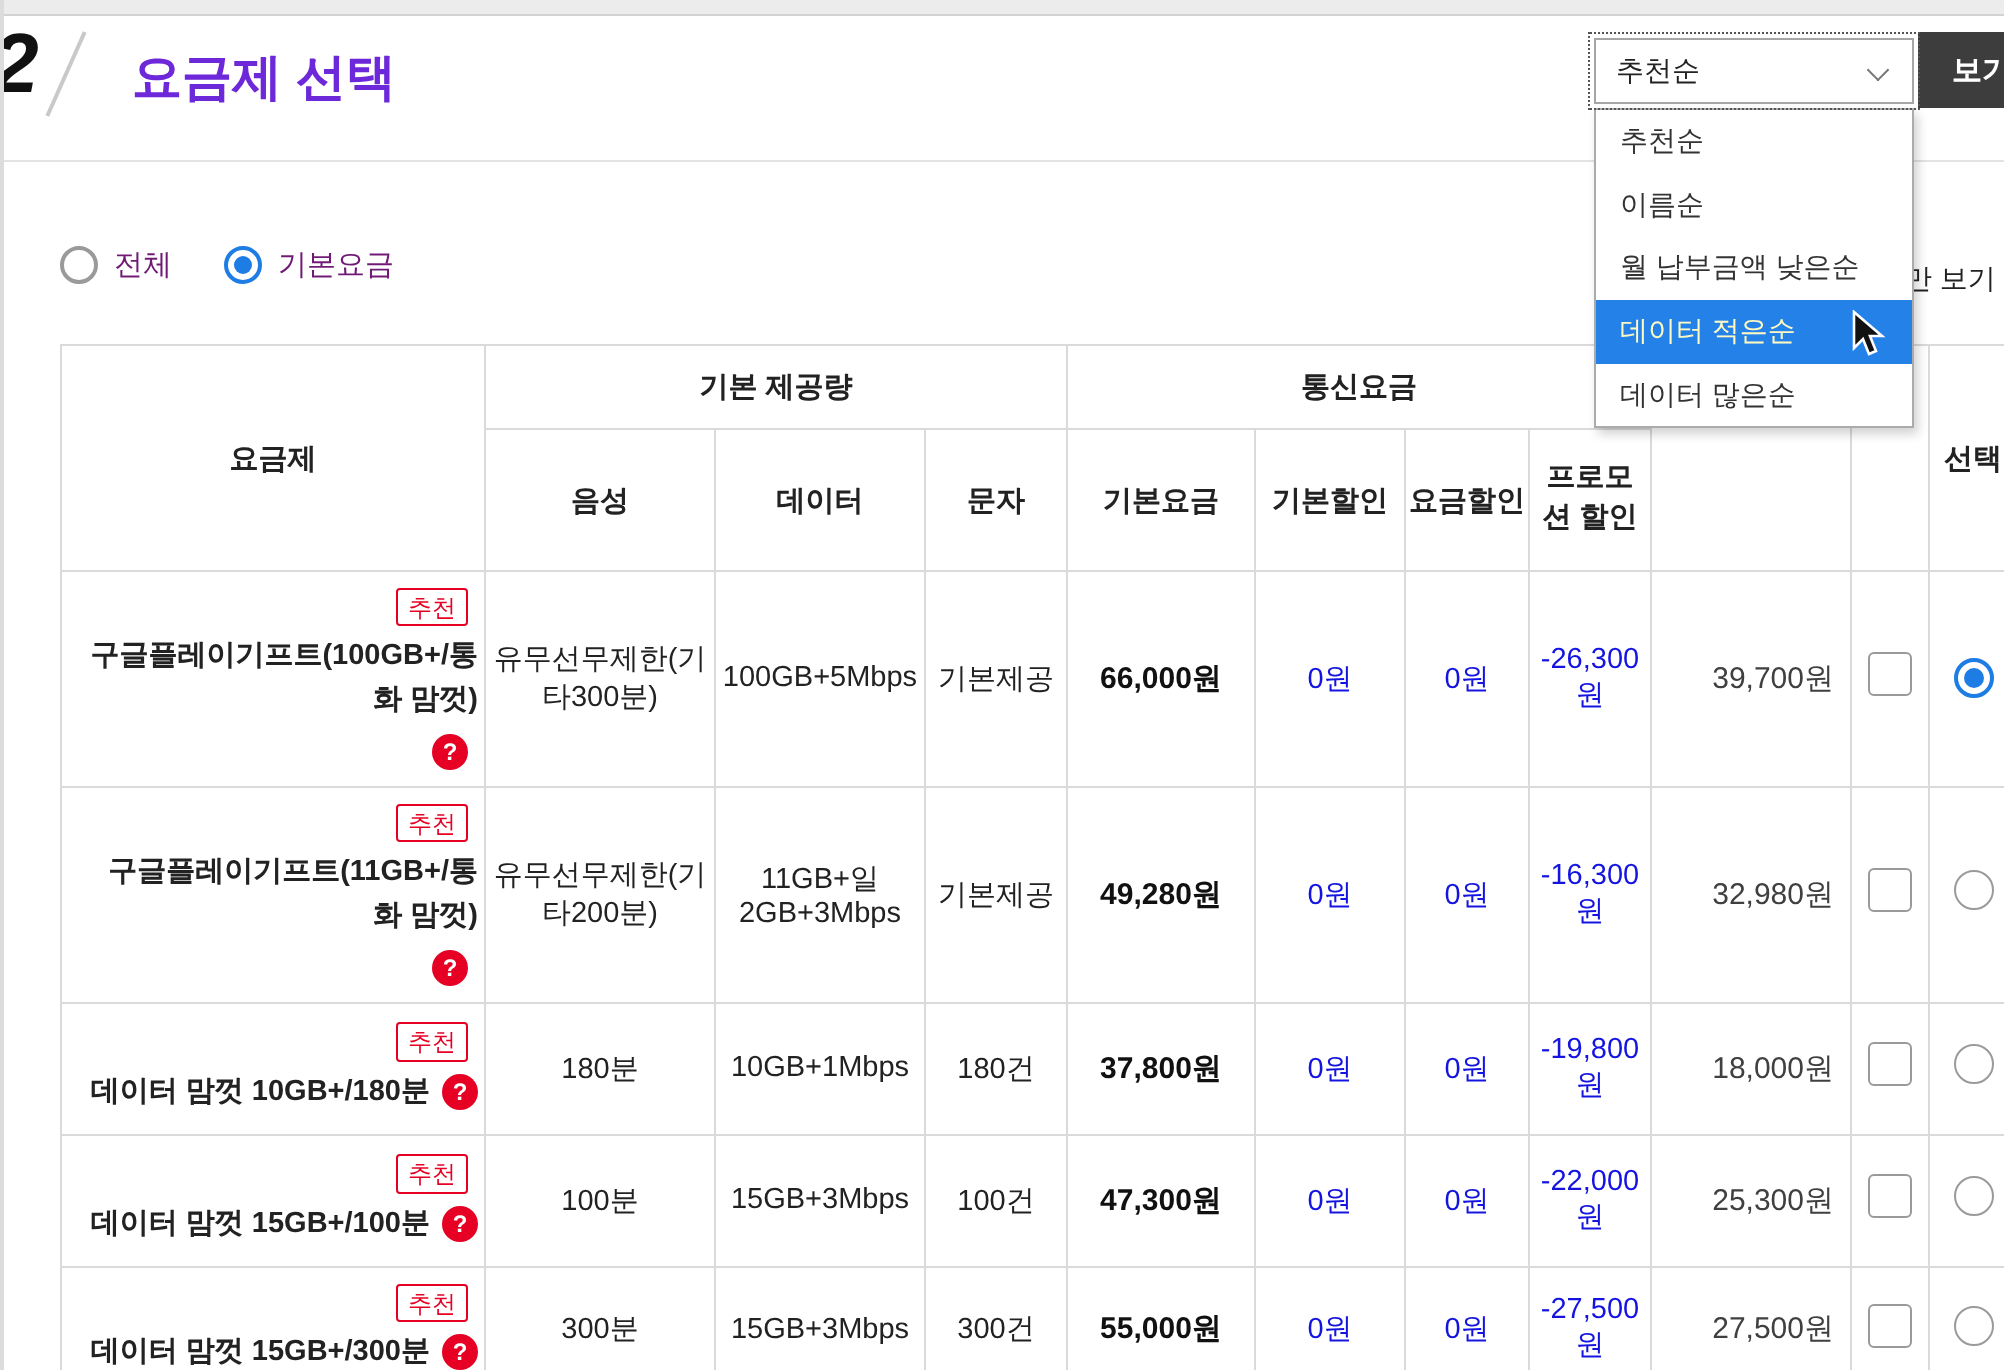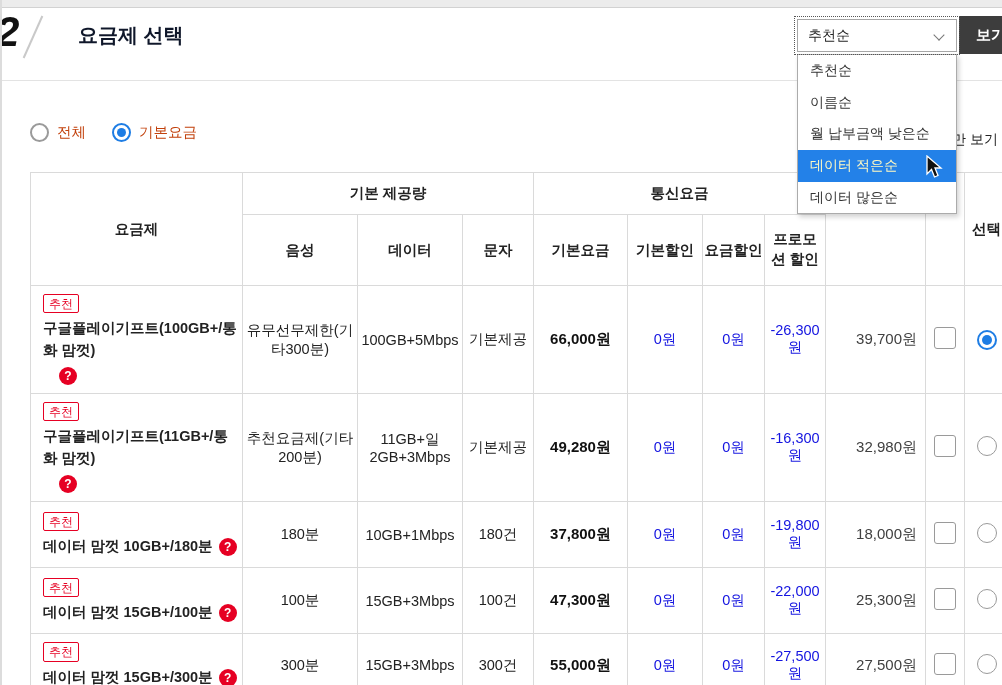--- a/index.html
+++ b/index.html
@@ -10,47 +10,47 @@
     border-left:2px solid #dcdcdc;
   }
   .top-strip { position:absolute; left:-2px; top:0; width:1004px; height:8px;
     background:#ececec; border-bottom:1px solid #d2d2d2; }
 
   
   .step-num { position:absolute; left:-6px; top:8px; font-size:42px; font-weight:bold;
     font-style:italic; color:#111; letter-spacing:-2px; }
   .step-slash { position:absolute; left:30px; top:14px; width:2px; height:46px;
     background:#c9c9c9; transform:rotate(24deg); }
-  .page-title { position:absolute; left:76px; top:22px; font-size:20px; font-weight:bold; color:#0f172a; }
+  .page-title { position:absolute; left:64px; top:22px; font-size:25px; font-weight:bold; color:#6d28d9; }
   .title-divider { position:absolute; left:0; top:80px; width:1002px; height:1px; background:#e3e3e3; }
 
   
   .filter-row { position:absolute; left:28px; top:123px; display:flex; align-items:center; gap:26px; }
   .radio-opt { display:flex; align-items:center; gap:8px; cursor:pointer; }
   .radio-circle { width:19px; height:19px; border-radius:50%; border:2px solid #9a9a9a; background:#fff;
     display:flex; align-items:center; justify-content:center; flex:0 0 auto; }
   .radio-circle.on { border-color:#1e7de4; }
   .radio-circle.on::after { content:""; width:9px; height:9px; border-radius:50%; background:#1e7de4; }
-  .radio-label { font-size:14.5px; color:#c2410c; }
+  .radio-label { font-size:14.5px; color:#701a75; }
 
   
   .partial-label { position:absolute; top:131px; left:936px; width:70px; font-size:14px;
     color:#222; white-space:nowrap; z-index:1; }
 
   
   table { position:absolute; left:28px; top:172px; width:978px; border-collapse:collapse;
     table-layout:fixed; background:#fff; }
   th, td { border:1px solid #dadada; font-size:14.5px; color:#222;
     text-align:center; vertical-align:middle; overflow:hidden; }
   th { font-weight:bold; background:#fff; }
   .tr-ghead { height:42px; }
   .tr-shead { height:71px; }
   .tr-r0 { height:103px; } .tr-r1 { height:102px; }
   .tr-r2 { height:66px; } .tr-r3 { height:66px; } .tr-r4 { height:63px; }
-  td.plan-cell { text-align:left; padding:8px 8px 8px 12px; }
+  td.plan-cell { text-align:right; padding:8px 8px 8px 12px; }
   .badge { display:inline-block; border:1px solid #e60023; color:#e60023; font-size:12px;
     line-height:1.2; padding:2px 5px 1px; border-radius:2px; background:#fff; margin-bottom:5px; }
   .plan-name { font-weight:bold; font-size:14.5px; line-height:1.5; word-break:break-all; width:196px; }
   .q-icon { display:inline-flex; width:18px; height:18px; border-radius:50%; background:#e60023;
     color:#fff; font-size:12px; font-weight:bold; align-items:center; justify-content:center;
     vertical-align:middle; cursor:pointer; }
   .q-below { margin:5px 0 0 16px; }
   .q-inline { margin-left:6px; }
   td.base-fee { font-weight:bold; color:#111; font-size:15px; }
   td.disc { color:#1414e0; font-size:14.5px; }
@@ -154,21 +154,21 @@
     <td><span class="chk"></span></td>
     <td><span class="row-radio on"></span></td>
   </tr>
 
   <tr class="tr-r1">
     <td class="plan-cell">
       <span class="badge">추천</span>
       <div class="plan-name">구글플레이기프트(11GB+/통화 맘껏)</div>
       <div class="q-below"><span class="q-icon">?</span></div>
     </td>
-    <td>추천요금제(기타200분)</td>
+    <td>유무선무제한(기타200분)</td>
     <td>11GB+일 2GB+3Mbps</td>
     <td>기본제공</td>
     <td class="base-fee">49,280원</td>
     <td class="disc">0원</td>
     <td class="disc">0원</td>
     <td class="disc">-16,300원</td>
     <td class="total">32,980원</td>
     <td><span class="chk"></span></td>
     <td><span class="row-radio"></span></td>
   </tr>

